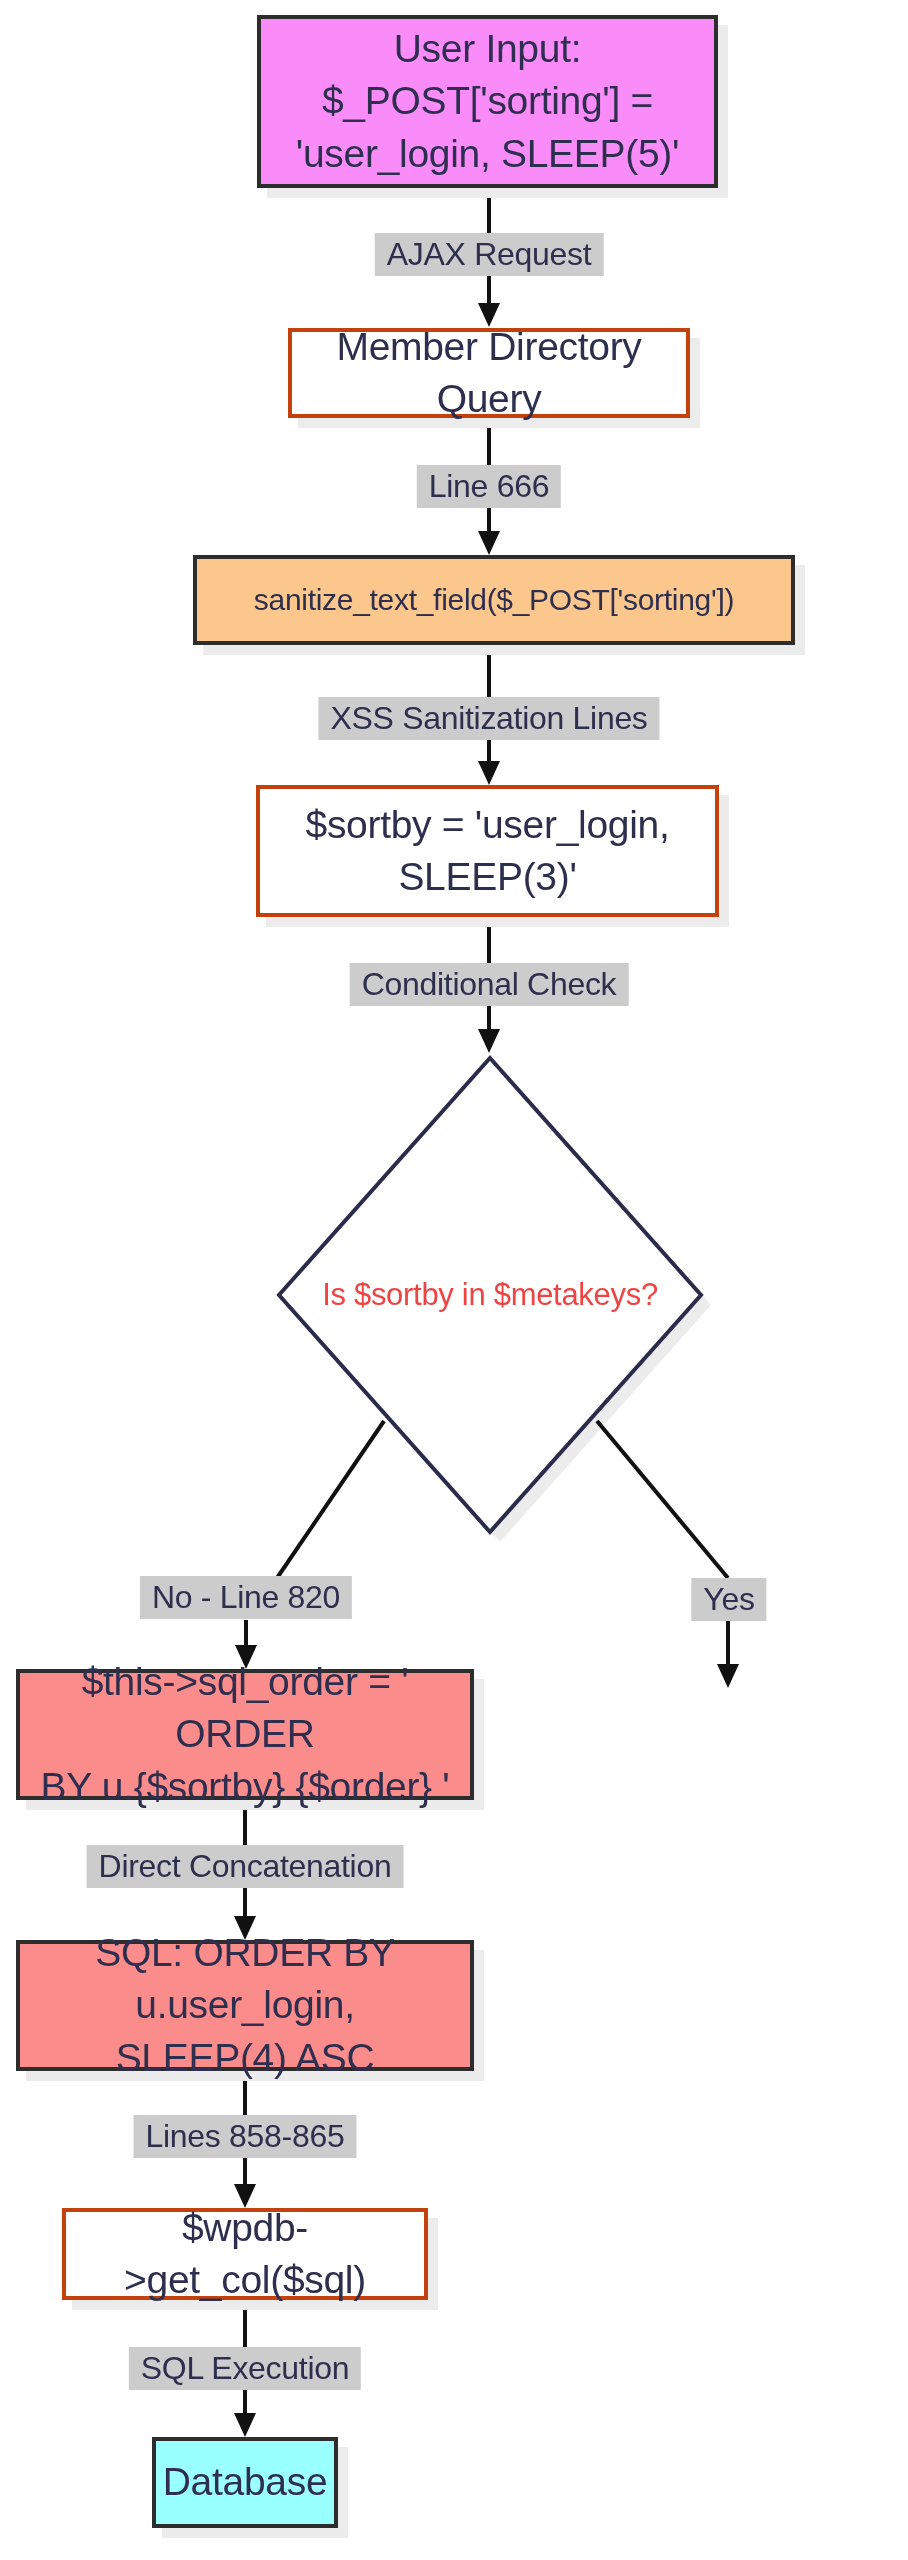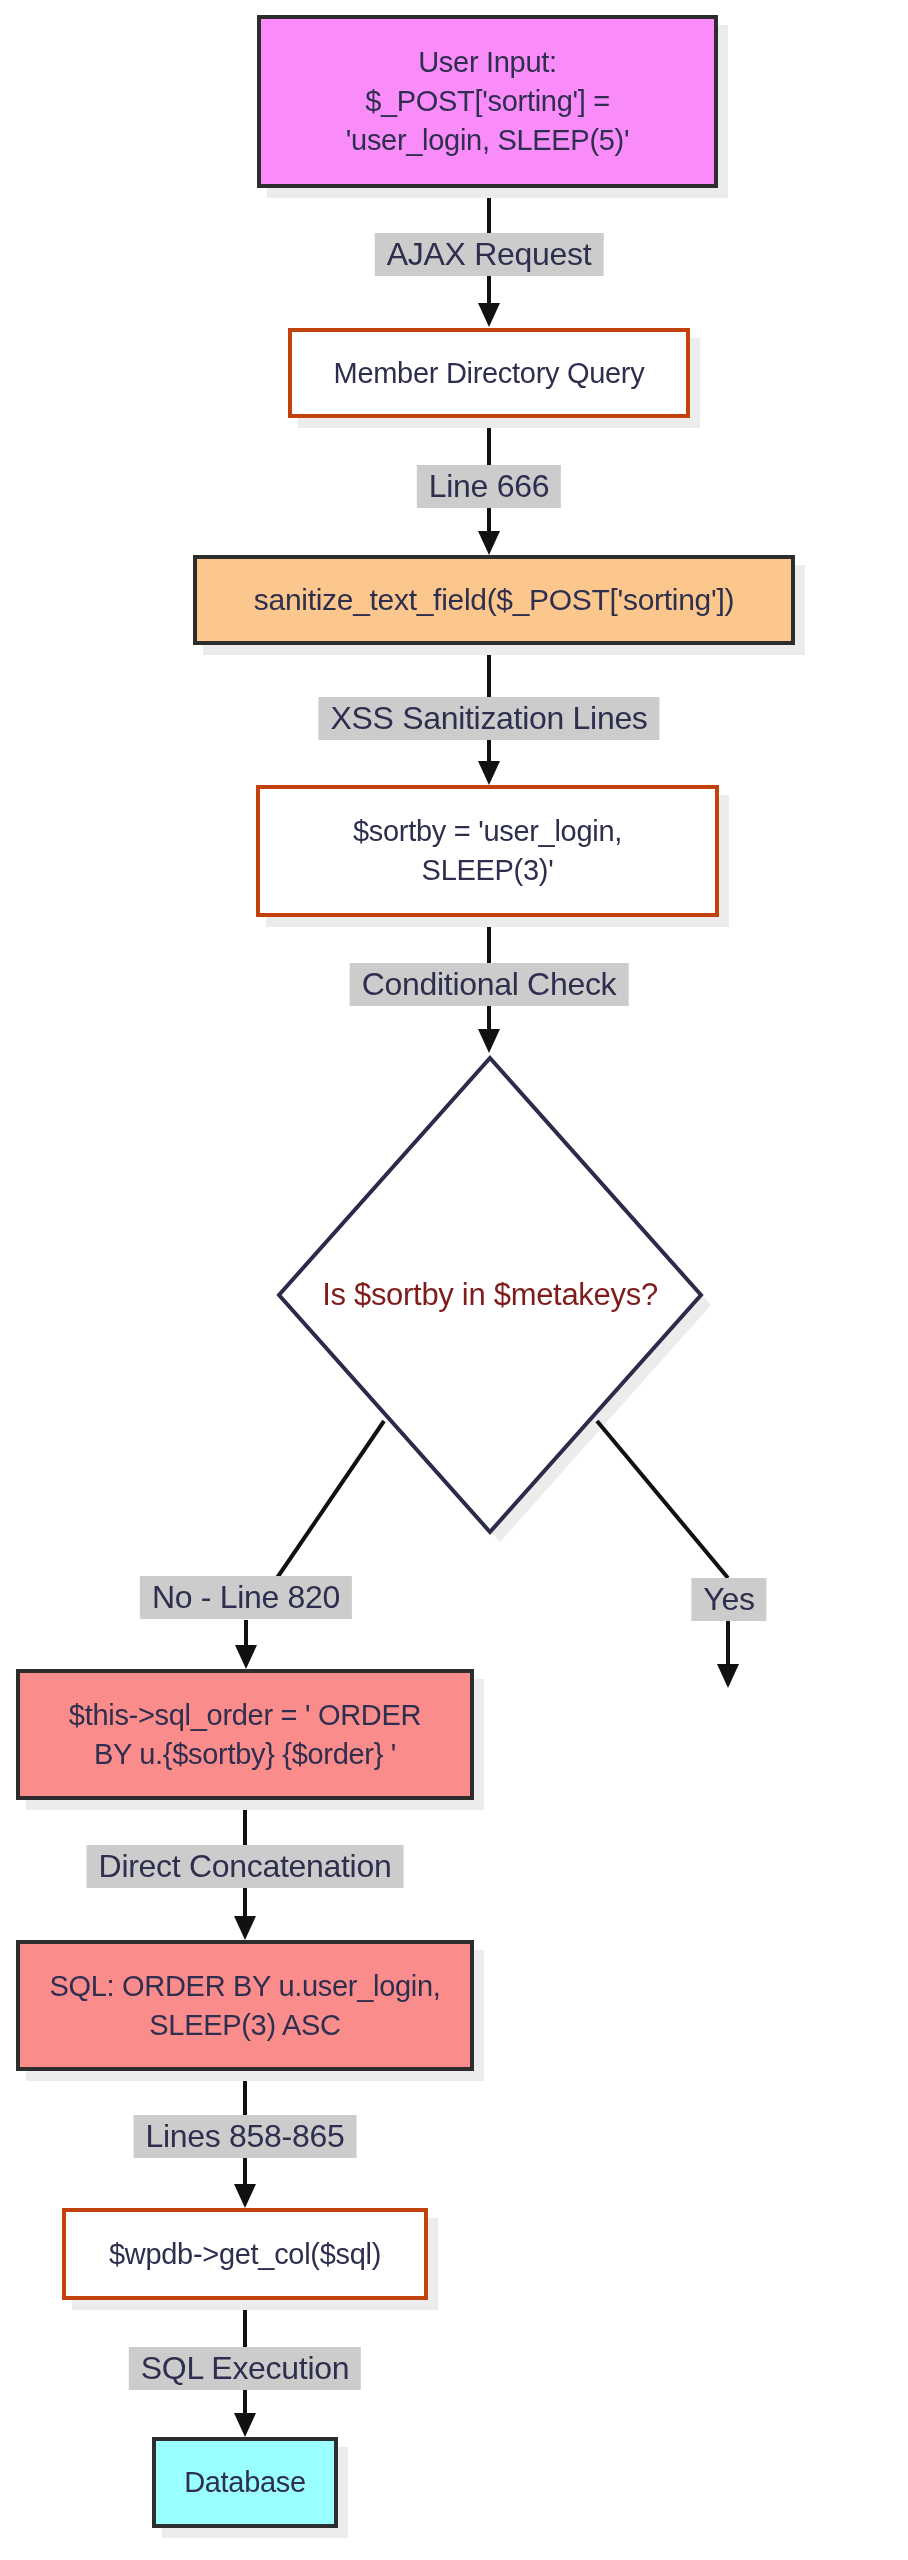--- a/index.html
+++ b/index.html
@@ -5,35 +5,35 @@
   html,body{margin:0;padding:0;background:#ffffff;}
   .canvas{
     position:relative;width:908px;height:2560px;background:#ffffff;
     font-family:"Liberation Sans","DejaVu Sans",sans-serif;overflow:hidden;
   }
   .edges{position:absolute;left:0;top:0;width:908px;height:2560px;}
   .edges line, .edges polyline{stroke:#111111;stroke-width:4;fill:none;}
   .edges polygon.head{fill:#111111;stroke:none;}
   .node{
     position:absolute;display:flex;align-items:center;justify-content:center;
-    text-align:center;white-space:pre-line;color:#2E2E4E;font-size:29px;
+    text-align:center;white-space:pre-line;color:#2E2E4E;font-size:39px;
     line-height:1.34;box-sizing:border-box;letter-spacing:-0.3px;
     box-shadow:10px 10px 0 #ECECEC;
   }
   .node.border-navy{border:4px solid #c2410c;background:#ffffff;}
   .node.border-dark{border:4px solid #2D2D2D;}
   .edge-label{
     position:absolute;transform:translateX(-50%);
     background:#CCCCCC;color:#2E2E4E;font-size:32px;line-height:1.1;
     padding:4px 12px;white-space:nowrap;letter-spacing:-0.3px;
   }
   .diamond-text{
     position:absolute;left:280px;top:1250px;width:420px;height:90px;
     display:flex;align-items:center;justify-content:center;
-    color:#7f1d1d;font-size:31px;letter-spacing:-0.3px;text-align:center;
+    color:#ef4444;font-size:31px;letter-spacing:-0.3px;text-align:center;
   }
   .diamond-shape{fill:#ffffff;stroke:#2B2B4B;stroke-width:4;}
   .diamond-shadow{fill:#ECECEC;stroke:none;}
 </style>
 </head>
 <body>
 
 <div class="canvas">
 
   <svg class="edges" viewBox="0 0 908 2560">
@@ -82,21 +82,21 @@
   <div class="node border-navy" style="left:256px;top:785px;width:463px;height:132px">$sortby = 'user_login,
 SLEEP(3)'</div>
 
   <div class="diamond-text">Is $sortby in $metakeys?</div>
 
   <div class="node border-dark" style="left: 16px; top: 1669px; width: 458px; height: 131px; background: rgb(251, 140, 140);">$this-&gt;sql_order = ' ORDER
 BY u.{$sortby} {$order} '</div>
 
 
   <div class="node border-dark" style="left: 16px; top: 1940px; width: 458px; height: 131px; background: rgb(251, 140, 140);">SQL: ORDER BY u.user_login,
-SLEEP(3) ASC</div>
+SLEEP(4) ASC</div>
 
   <div class="node border-navy" style="left:62px;top:2208px;width:366px;height:92px">$wpdb-&gt;get_col($sql)</div>
 
   <div class="node border-dark" style="left: 152px; top: 2437px; width: 186px; height: 91px; background: rgb(153, 255, 255);">Database</div>
 
   <div class="edge-label" style="left:489px;top:233px">AJAX Request</div>
   <div class="edge-label" style="left:489px;top:465px">Line 666</div>
   <div class="edge-label" style="left:489px;top:697px">XSS Sanitization Lines</div>
   <div class="edge-label" style="left:489px;top:963px">Conditional Check</div>
   <div class="edge-label" style="left:246px;top:1576px">No - Line 820</div>

